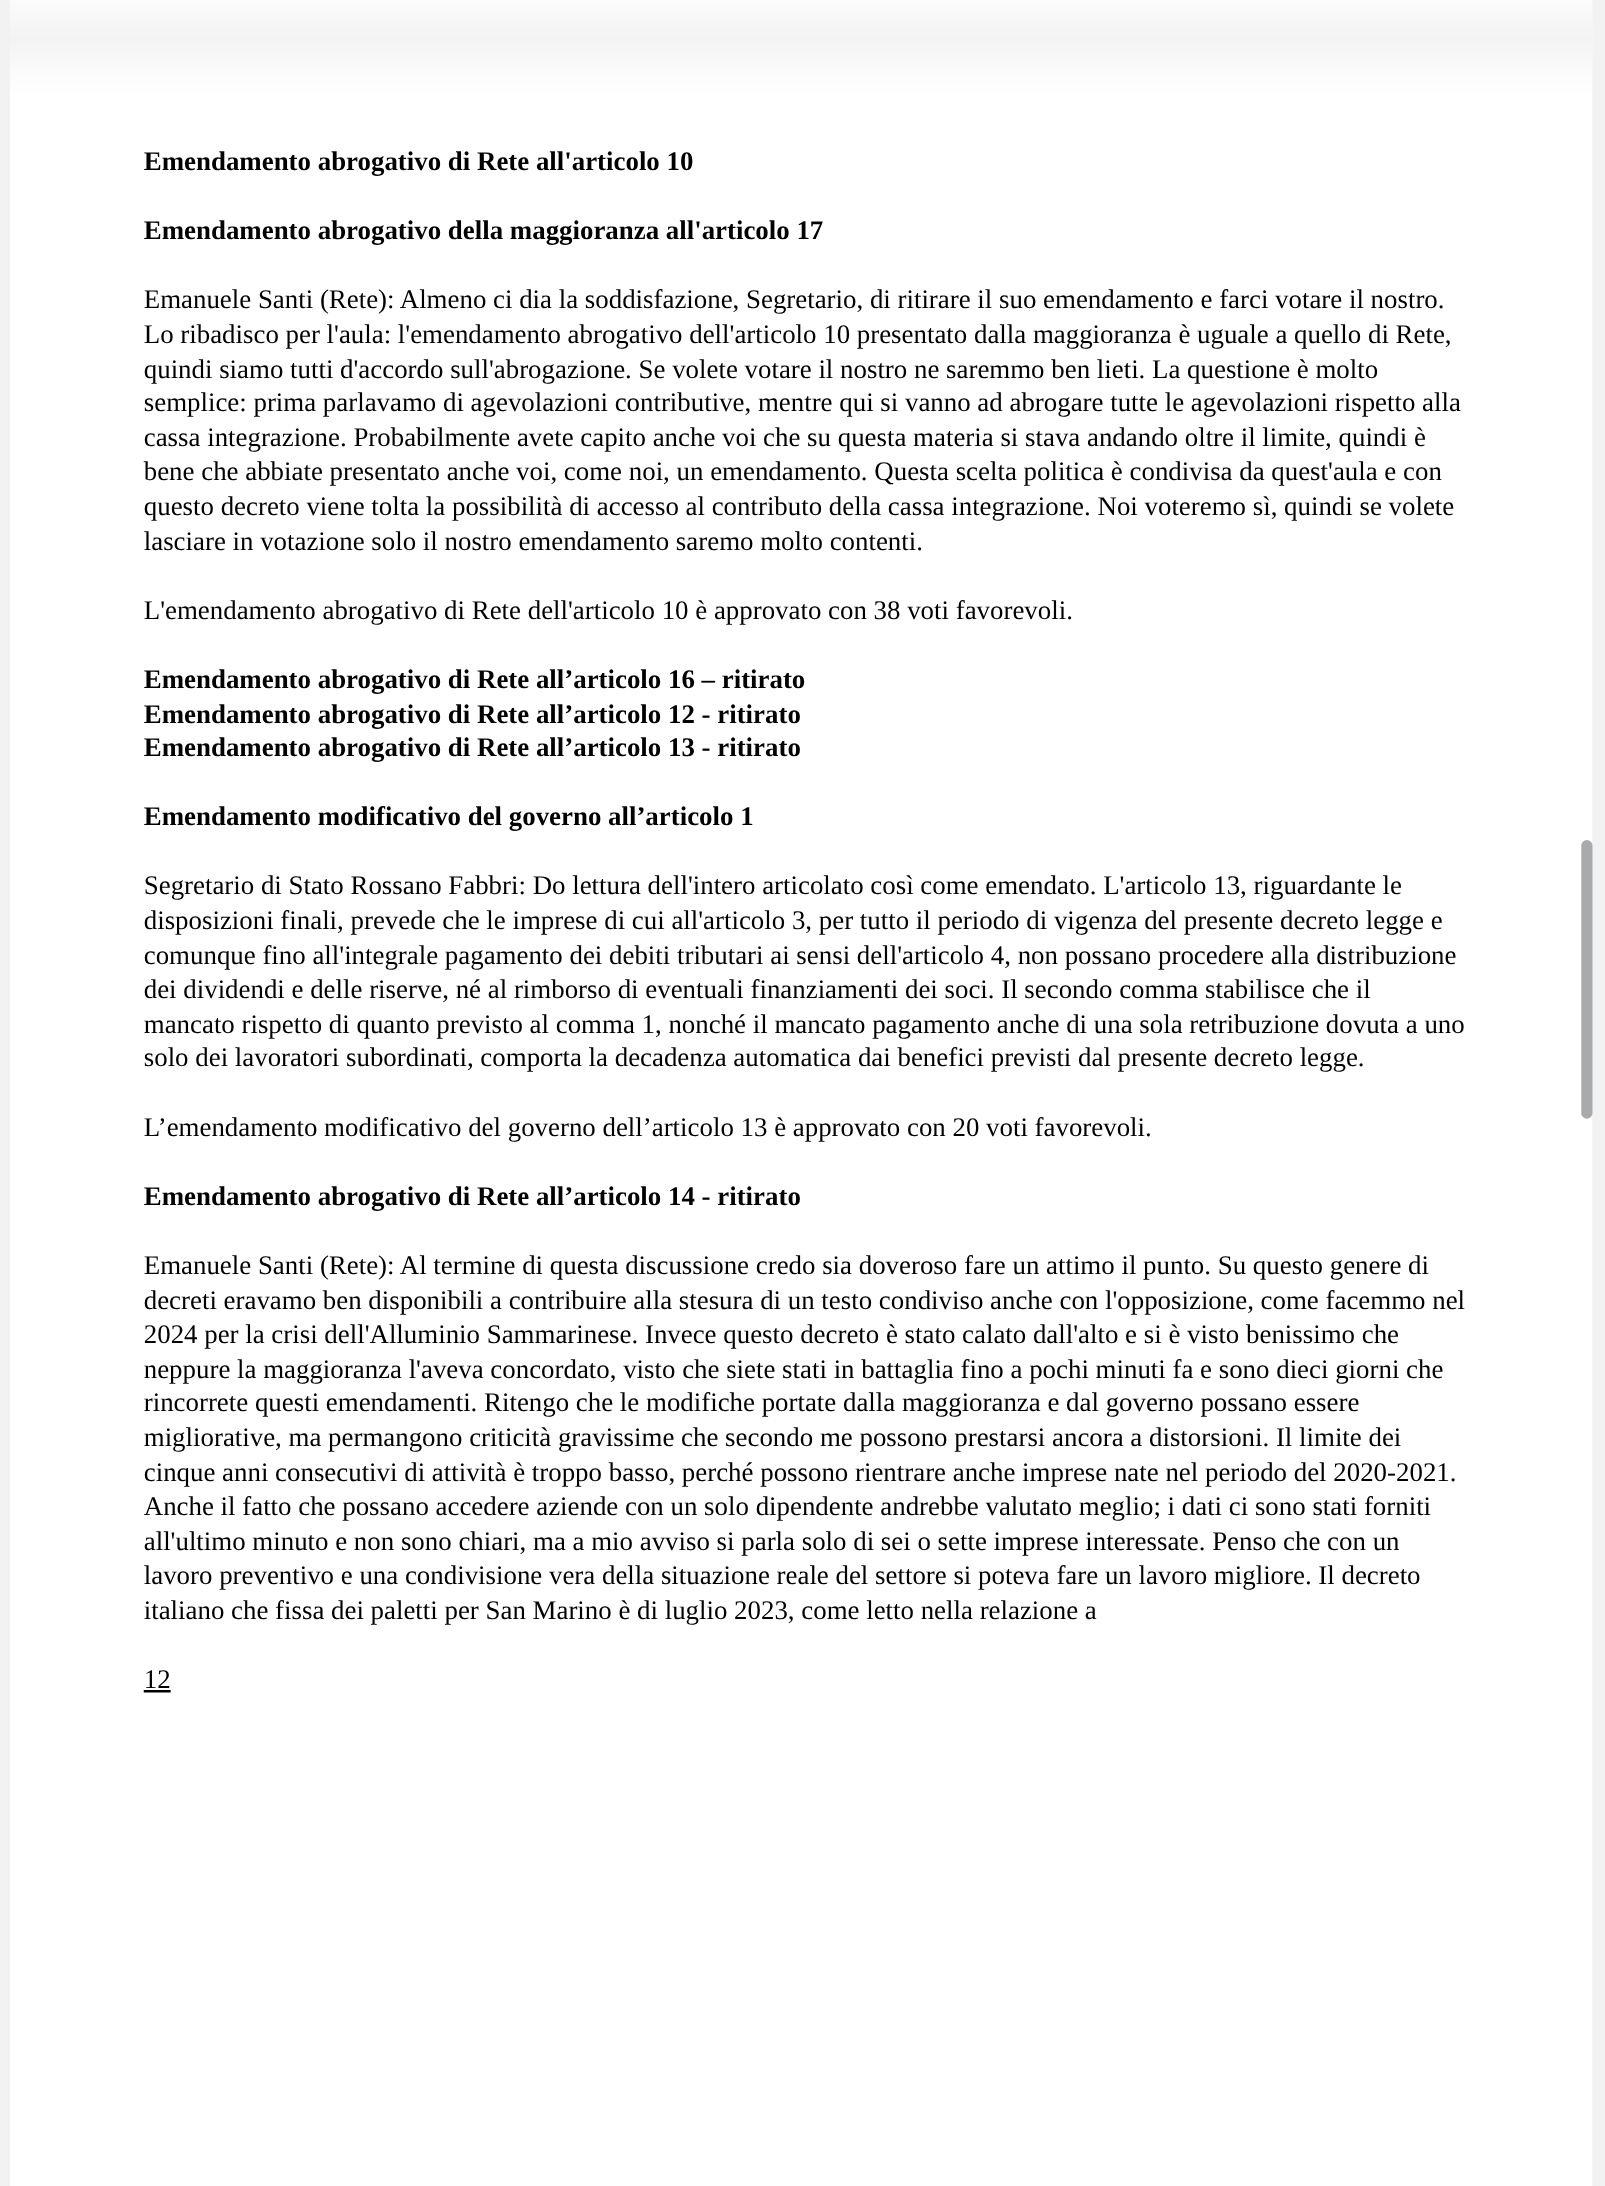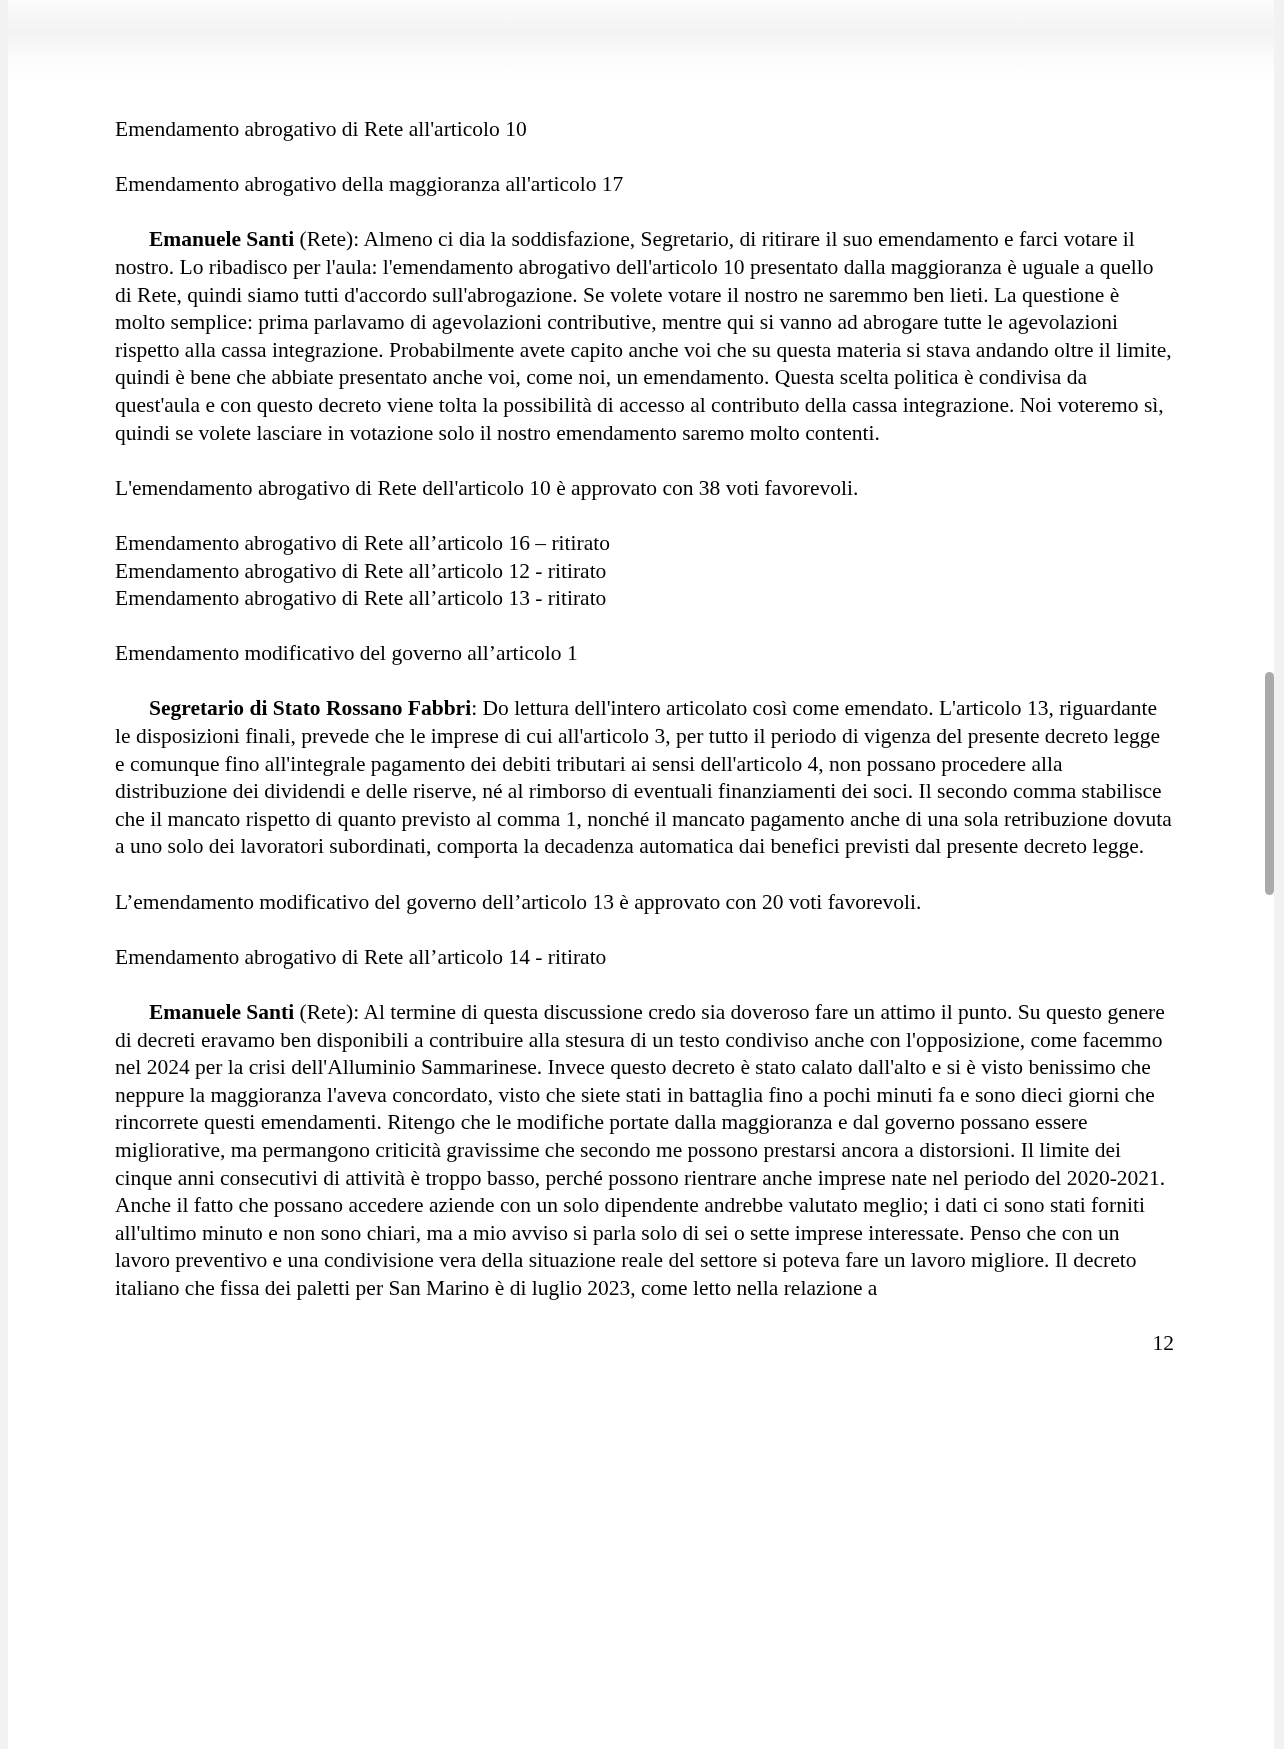--- a/index.html
+++ b/index.html
@@ -35,28 +35,29 @@
   }
   .content {
     position: relative;
     padding: 116px 100px 0 107px;
     font-size: 21.5px;
     line-height: 27.6px;
     color: #000000;
     text-align: left;
   }
   .block { margin: 0 0 27.6px 0; }
-  .heading { font-weight: normal; }
+  .heading { font-weight: bold; }
   .heading-group { margin: 0 0 27.6px 0; }
   .heading-group .heading { margin: 0; }
   .result-line { }
-  .speaker { font-weight: bold; margin-left: 34px; }
+  .speaker { font-weight: normal; }
   .page-number {
     margin: 18px 0 0 0;
-    text-align: right;
+    text-align: left;
+    text-decoration: underline;
   }
   .scroll-track {
     position: absolute;
     right: 0;
     top: 0;
     width: 10px;
     height: 1749px;
     background: #f2f2f3;
   }
   .scroll-thumb {

